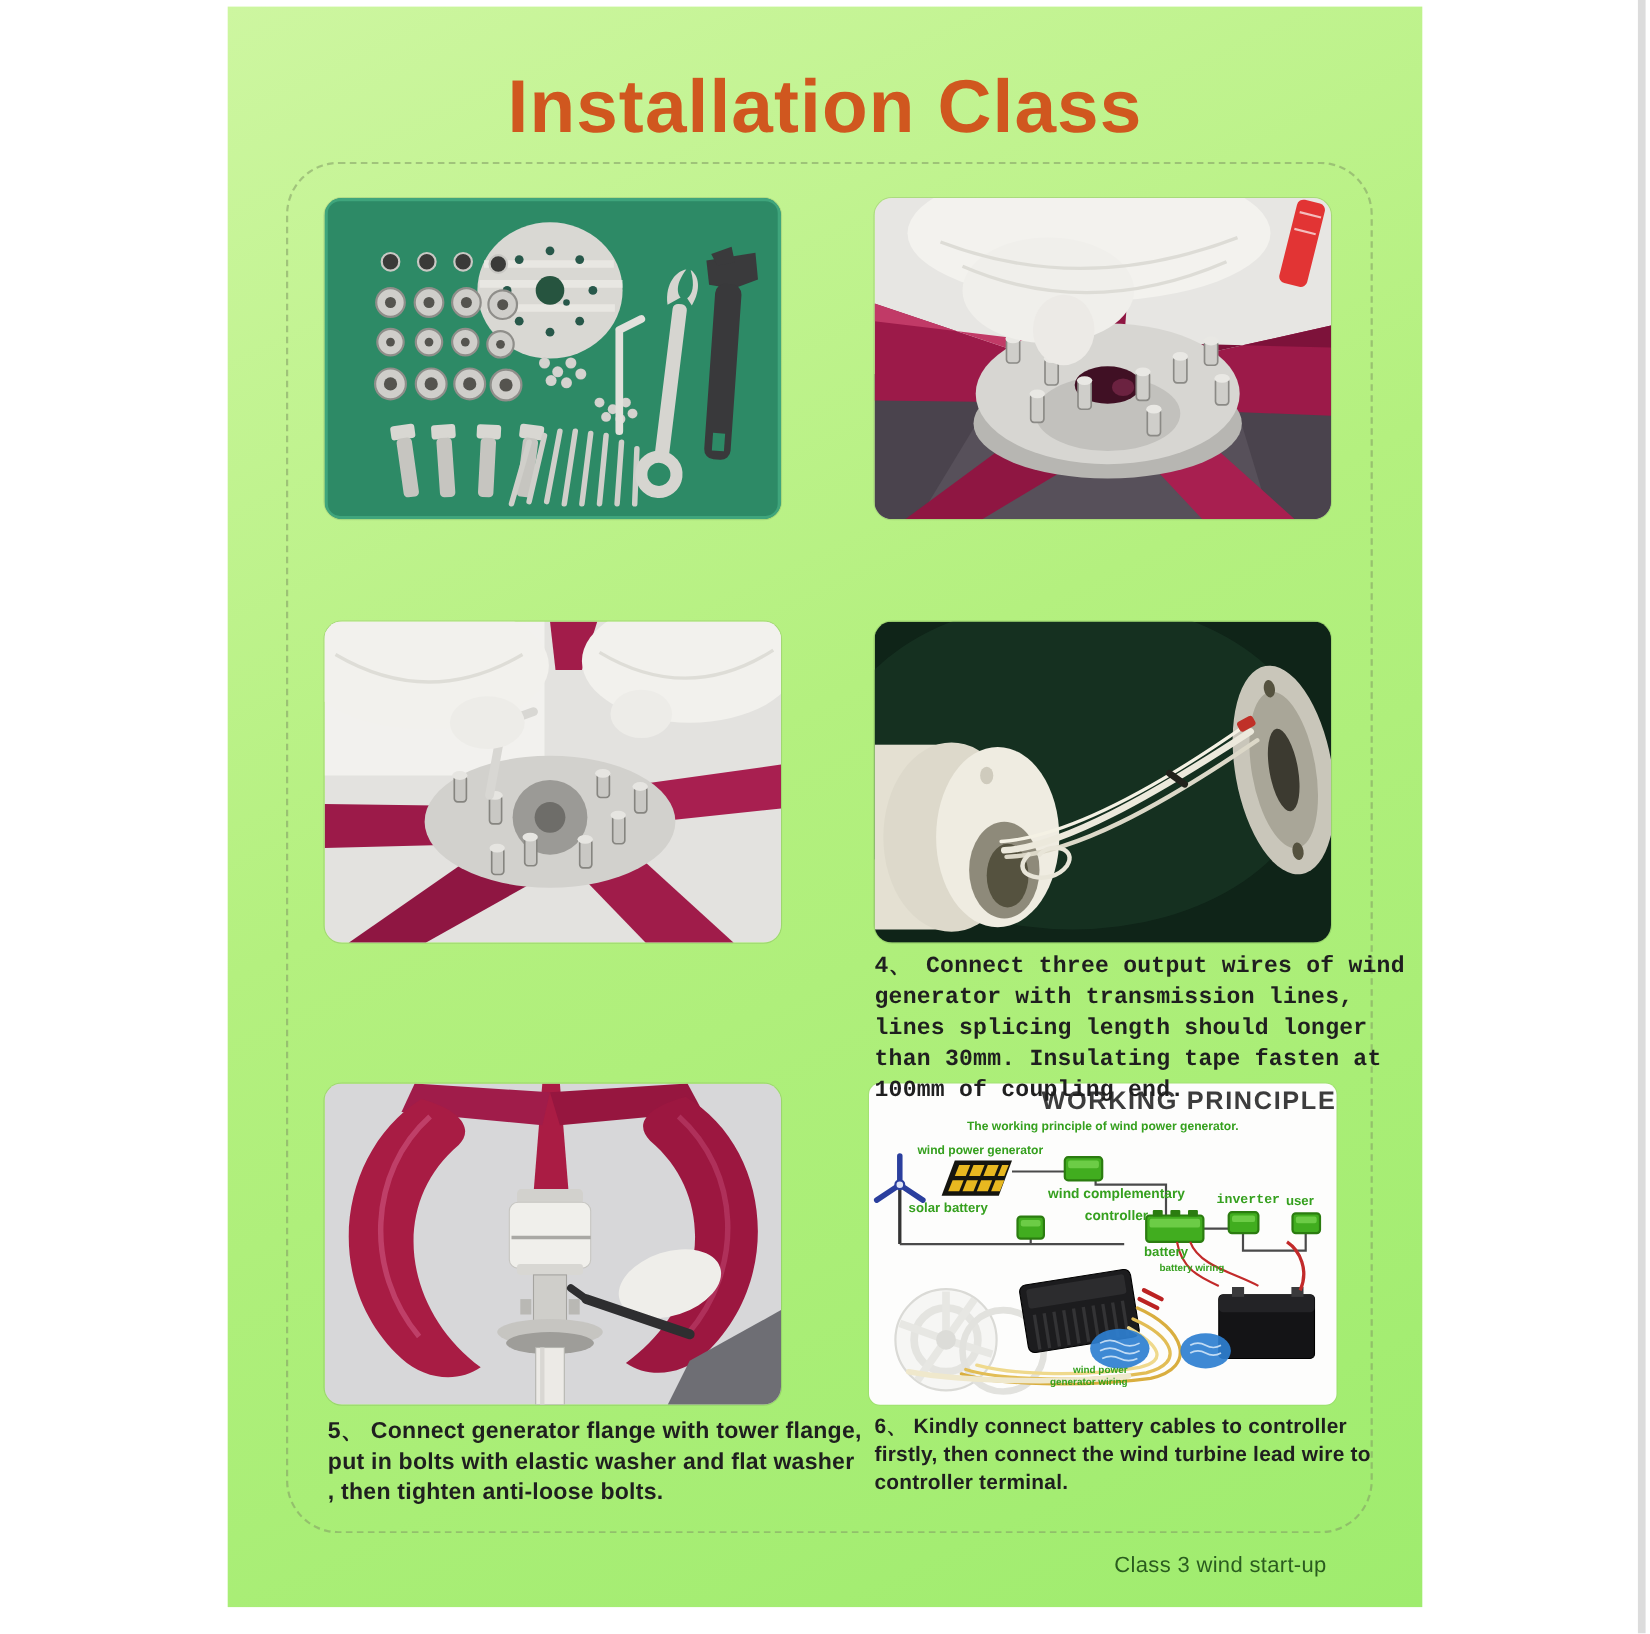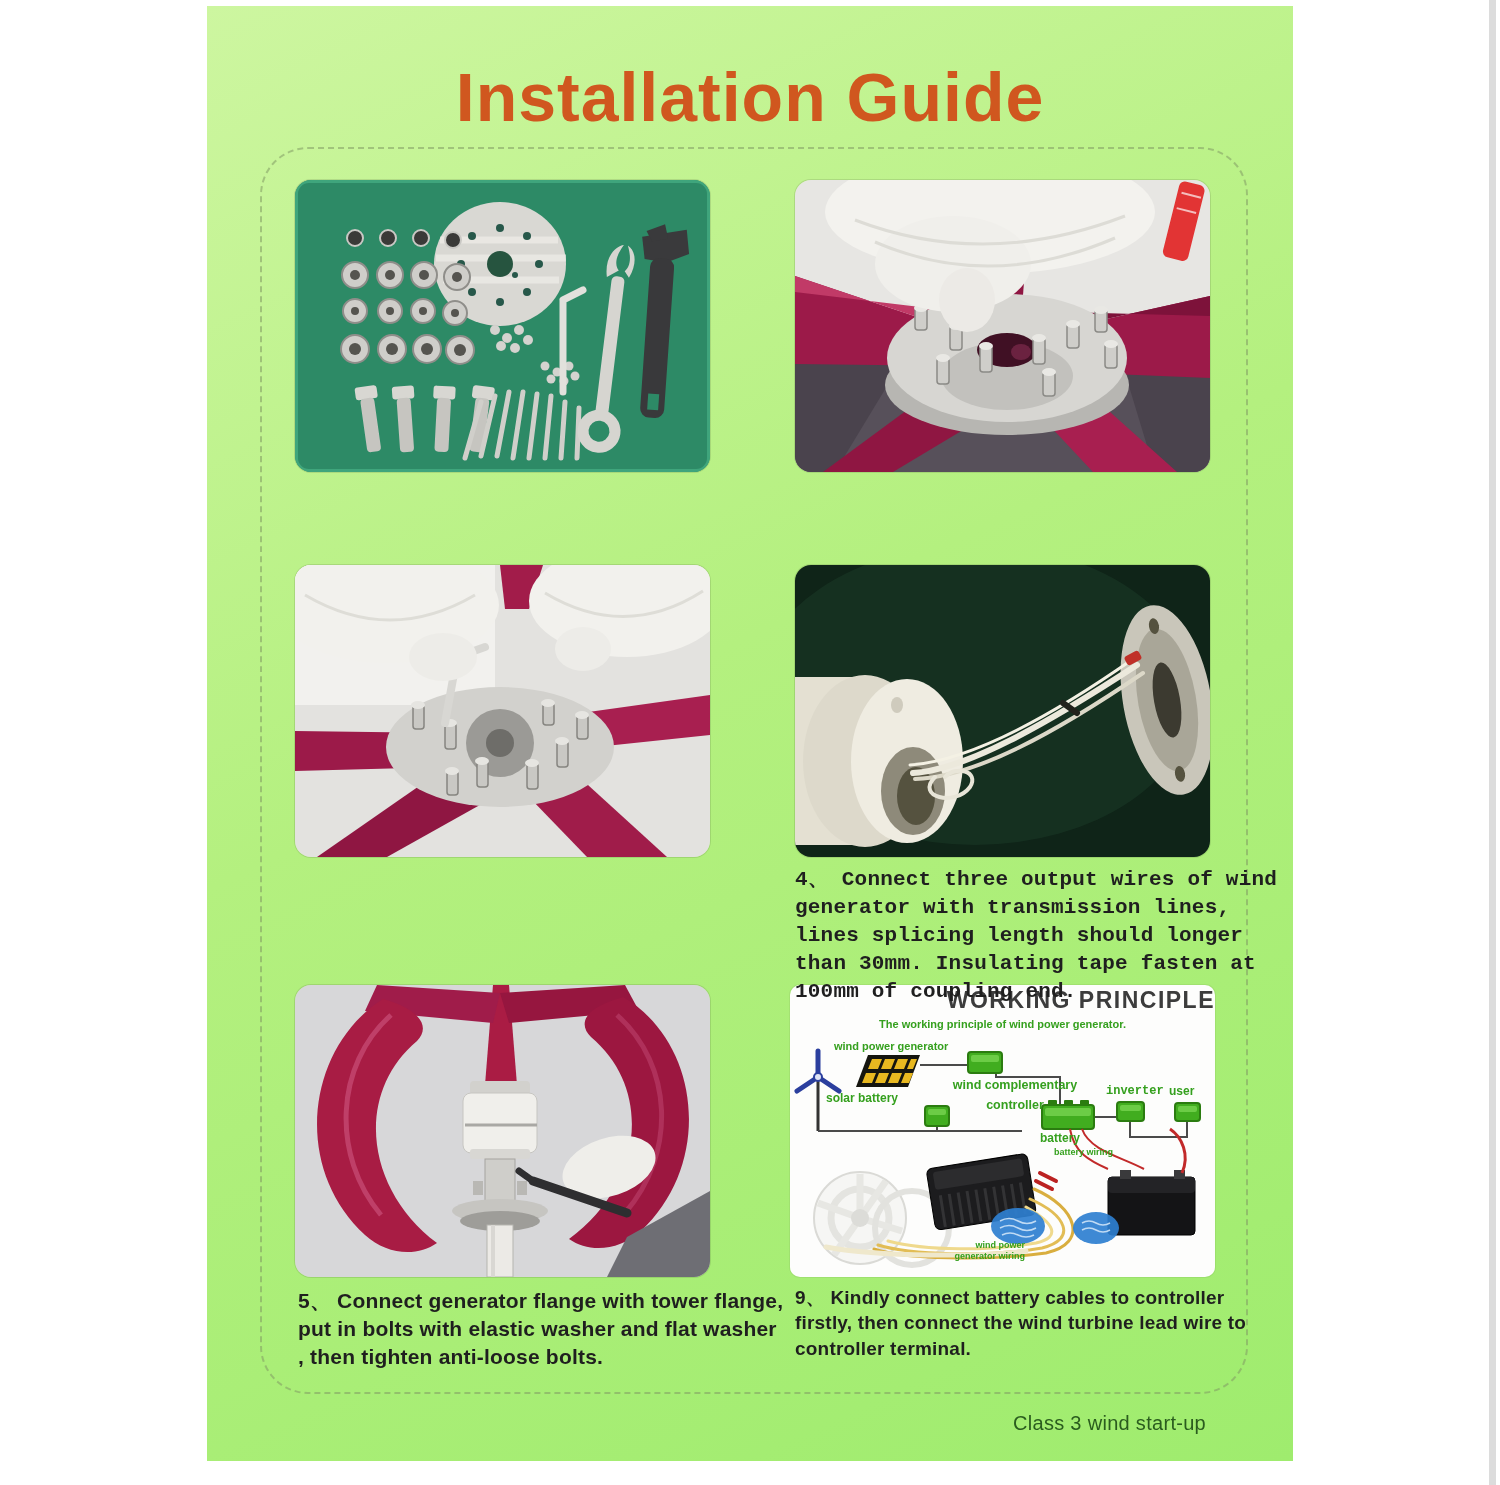--- a/index.html
+++ b/index.html
@@ -64,21 +64,21 @@
   }
   .edge-strip{
     position:absolute;left:1489px;top:0;width:7px;height:1485px;background:#dcdcdc;
   }
 </style>
 </head>
 <body>
 
 <div class="poster">
 
-  <div class="page-title">Installation Guide</div>
+  <div class="page-title">Installation Class</div>
 
   <div class="dashed-frame"></div>
 
   <div class="photo p1">
     <svg viewBox="0 0 415 292" preserveAspectRatio="none">
       <rect x="0" y="0" width="415" height="292" fill="#2d8a66"></rect>
       <rect x="0" y="0" width="415" height="292" fill="none" stroke="#3fa57c" stroke-width="6" rx="14"></rect>
       <g>
         <ellipse cx="205" cy="84" rx="66" ry="62" fill="#d9d8d3"></ellipse>
         <path d="M141,78 h130 M145,60 h118 M148,100 h116" stroke="#efeee9" stroke-width="7" opacity="0.7"></path>
@@ -486,18 +486,18 @@
     <span class="dg-label lb-user">user</span>
     <span class="dg-label lb-bw">battery wiring</span>
     <span class="dg-label lb-gw">
       <span>wind power</span><br>
       <span>generator wiring</span>
     </span>
   </div>
 
   <div class="caption c4">4、 Connect three output wires of wind generator with transmission lines, lines splicing length should longer than 30mm. Insulating tape fasten at 100mm of coupling end.</div>
   <div class="caption c5">5、 Connect generator flange with tower flange, put in bolts with elastic washer and flat washer , then tighten anti-loose bolts.</div>
-  <div class="caption c6">9、 Kindly connect battery cables to controller firstly, then connect the wind turbine lead wire to controller terminal.</div>
+  <div class="caption c6">6、 Kindly connect battery cables to controller firstly, then connect the wind turbine lead wire to controller terminal.</div>
 
   <div class="footer-note">Class 3 wind start-up</div>
 </div>
 
 <div class="edge-strip"></div>
 
 </body></html>

